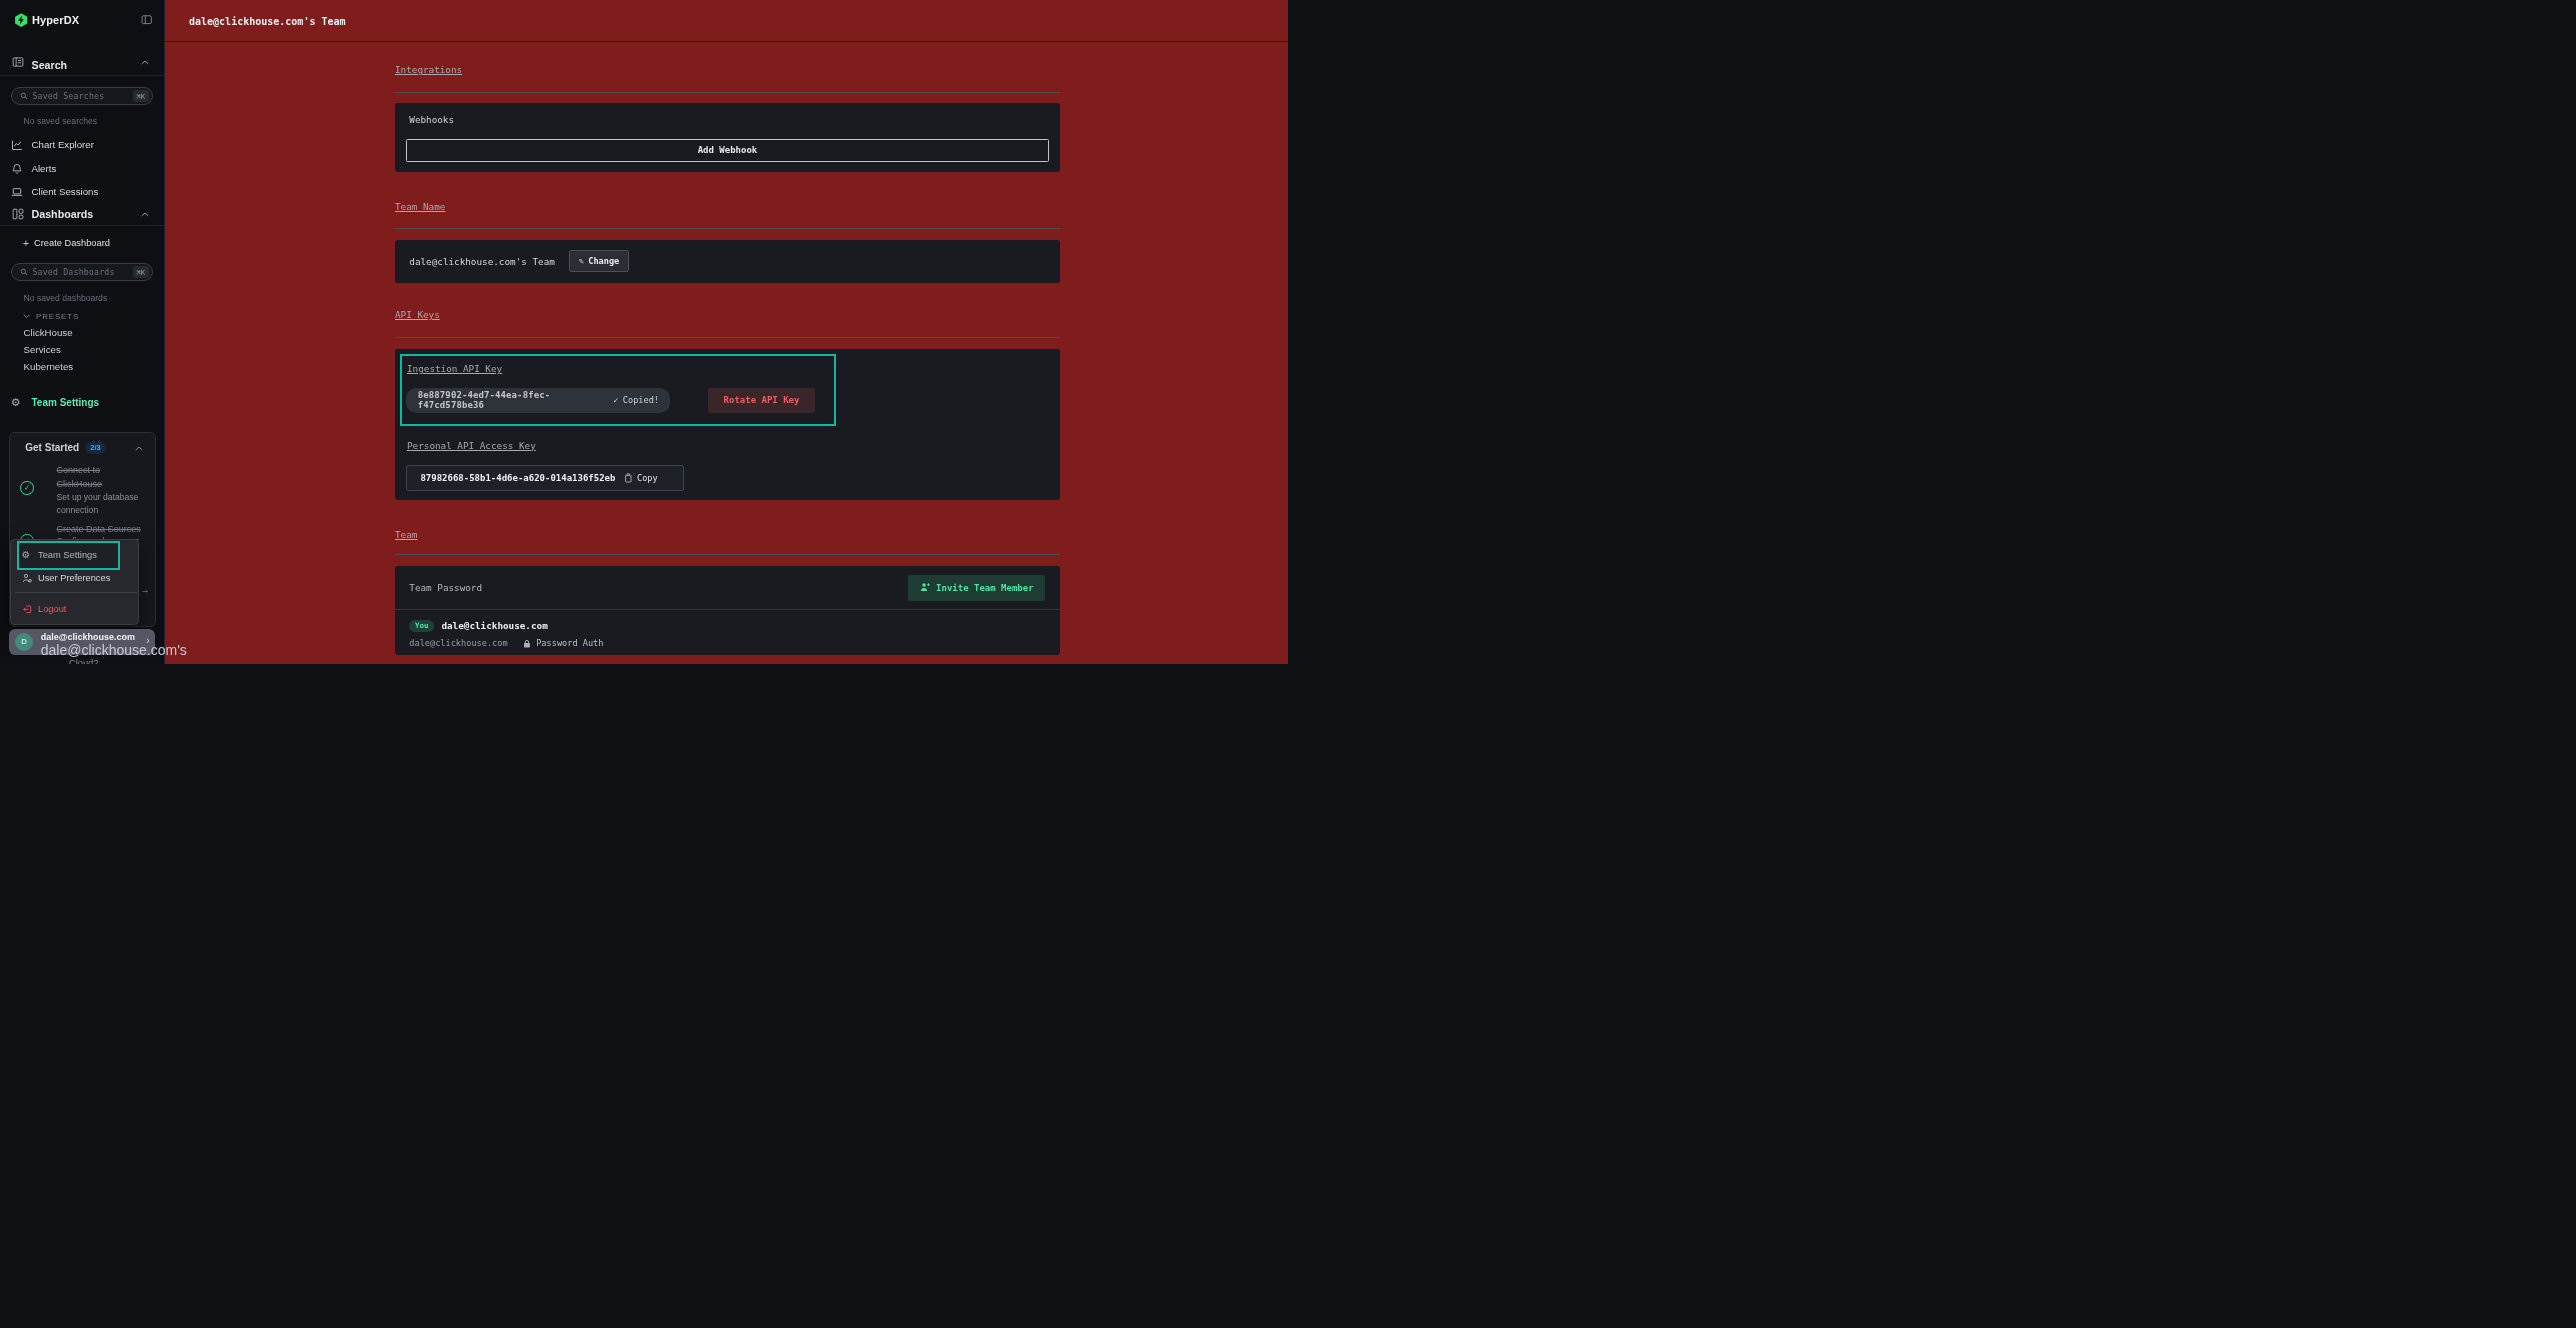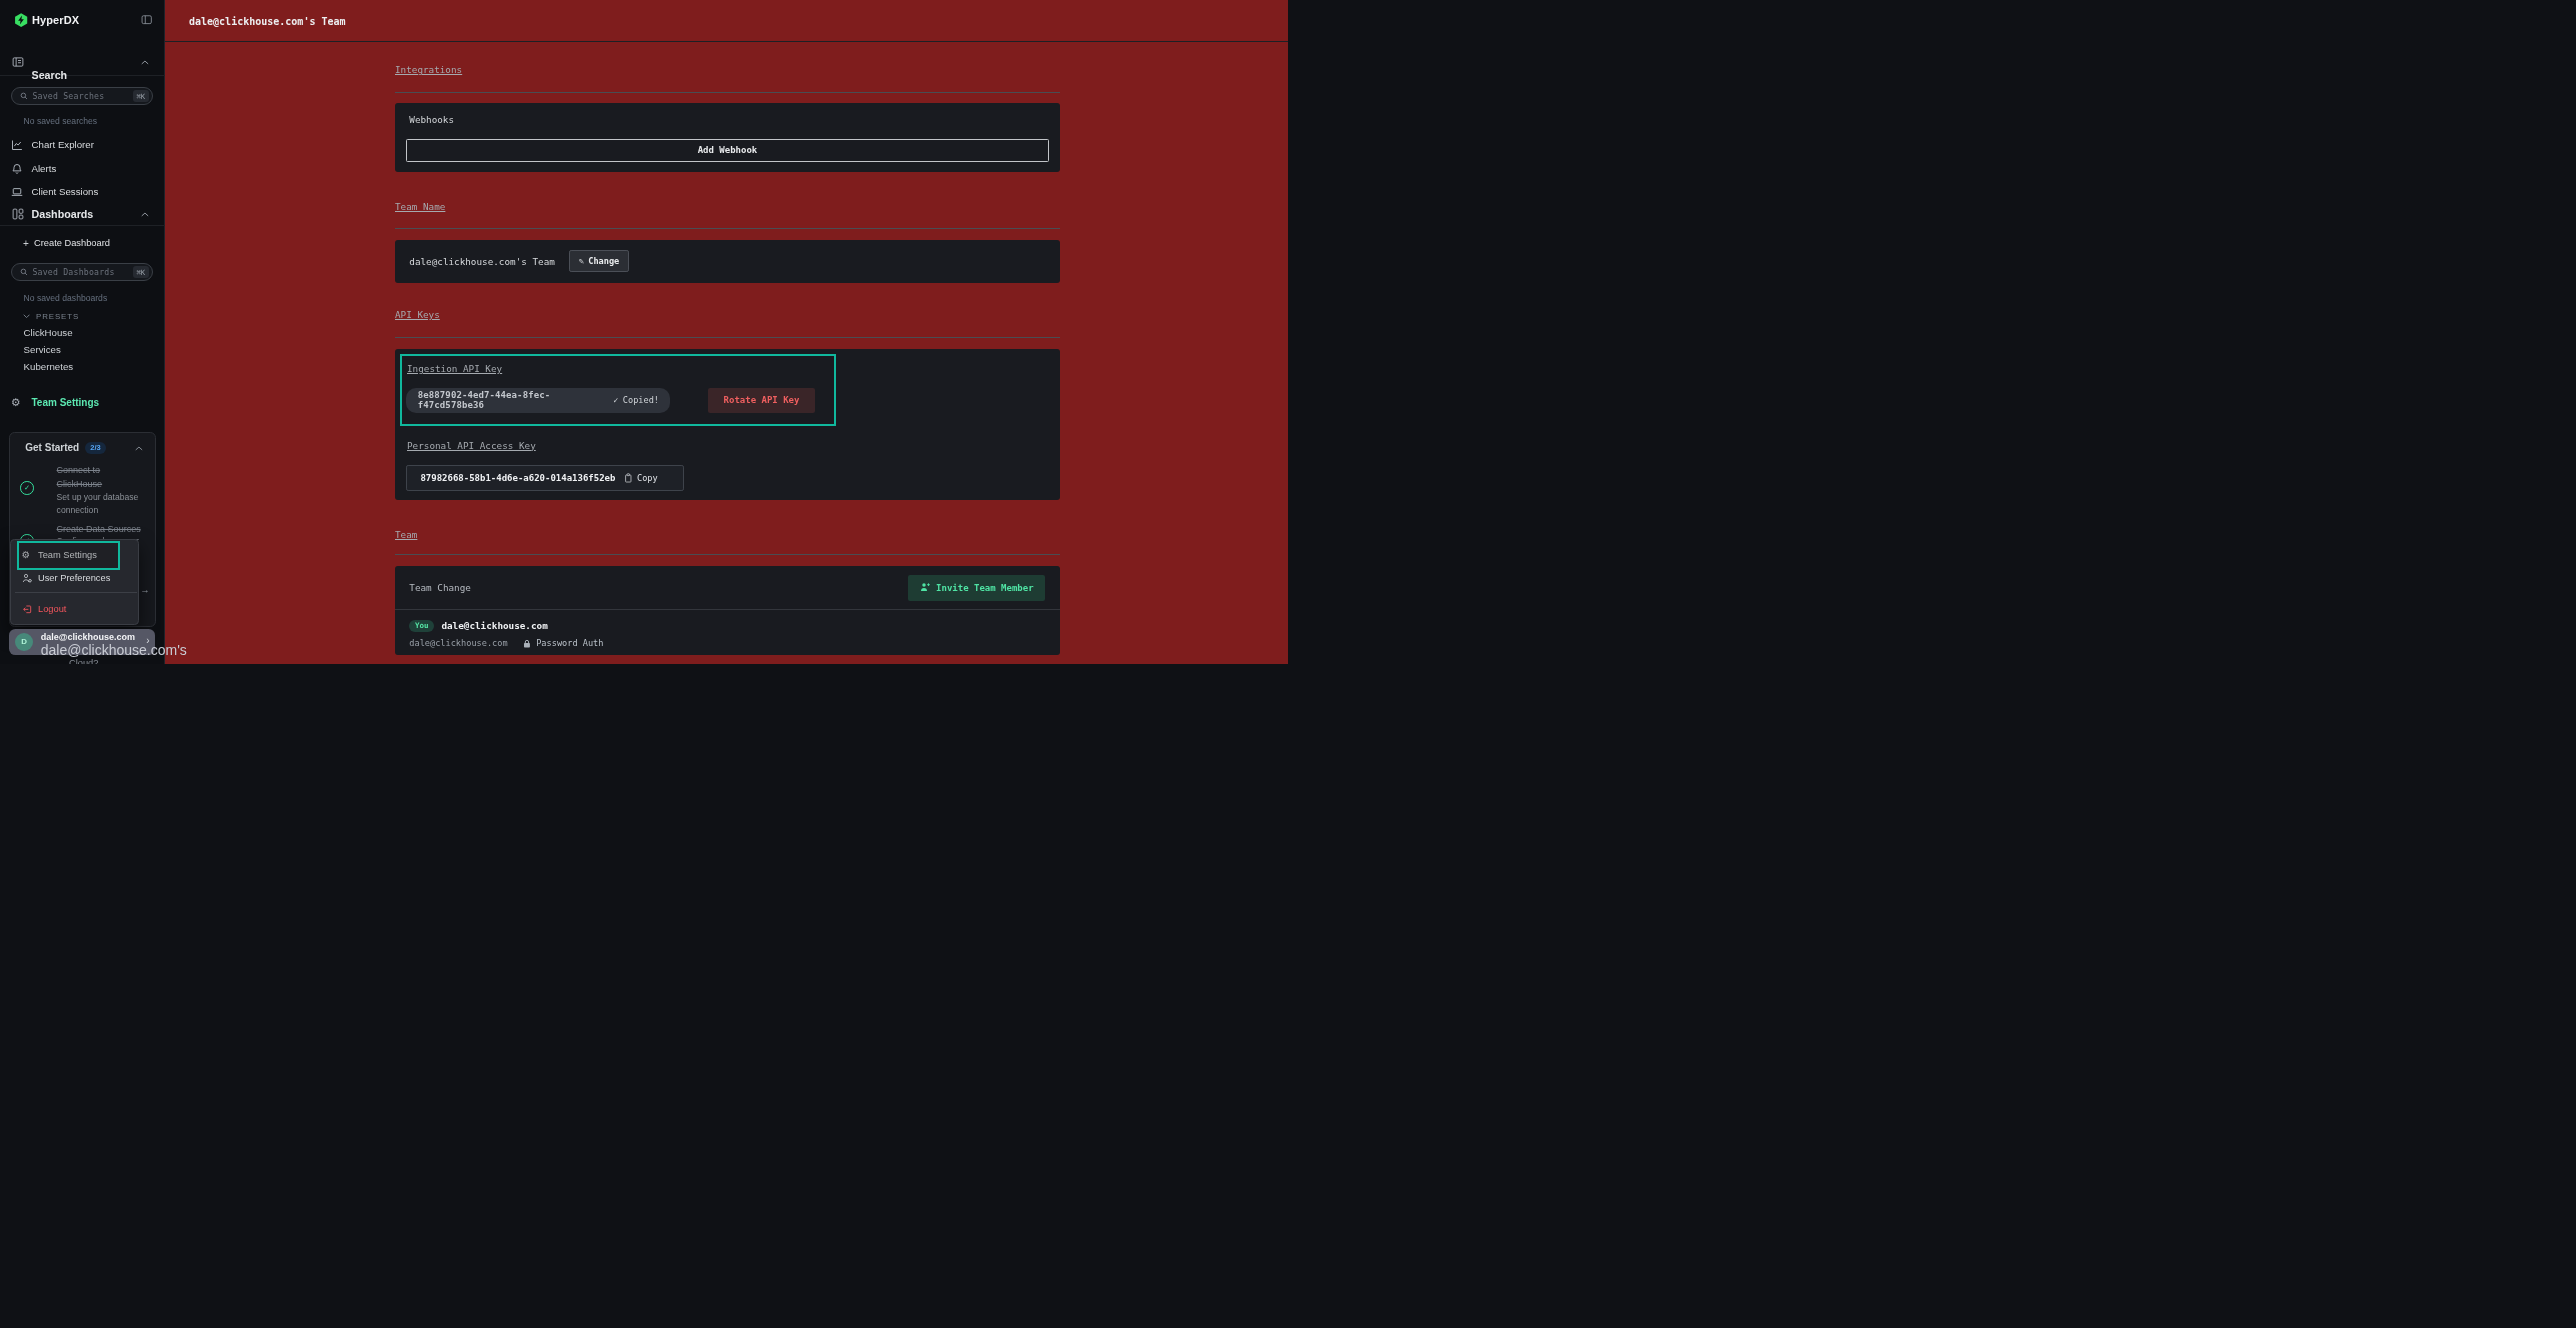--- a/index.html
+++ b/index.html
@@ -9,21 +9,21 @@
 
   
   .sidebar { position:absolute; left:0; top:0; width:165px; height:664px; background:#0d0f13; border-right:0.7px solid #20232a; z-index:5; }
   .logo-row { position:absolute; left:0; top:10px; width:165px; height:26px; }
   .logo-badge { position:absolute; left:13.6px; top:2.9px; width:14.3px; height:14.3px; }
   .logo-name { position:absolute; left:32px; top:3.6px; font-size:11px; font-weight:bold; color:#f2f3f5; letter-spacing:0.1px; }
   .collapse-btn { position:absolute; right:13px; top:4.3px; width:11.4px; height:11.4px; cursor:pointer; }
 
   .side-sec { position:absolute; left:0; width:165px; height:26px; border-bottom:0.7px solid #1e2126; }
   .side-sec .sec-icon { position:absolute; left:12px; top:6.4px; }
-  .side-sec .sec-label { position:absolute; left:31.5px; top:19px; font-size:10.7px; font-weight:600; color:#e6e8ea; }
+  .side-sec .sec-label { position:absolute; left:31.5px; top:9px; font-size:10.7px; font-weight:600; color:#e6e8ea; }
   .side-sec .sec-chevron { position:absolute; right:15.7px; top:10px; }
 
   .side-input { position:absolute; left:11.4px; width:142px; height:18px; border:0.7px solid #3a3f46; border-radius:9.3px; background:#15181d; display:flex; align-items:center; padding:0 3.6px 0 7.2px; }
   .side-input .ph { flex:1; font-size:8.2px; color:#6c727c; margin-left:5px; letter-spacing:0.2px; }
   .kbd-badge { background:#262a31; border-radius:2.9px; font-size:7.2px; color:#969da6; padding:1.4px 3.6px; }
   .side-empty { position:absolute; left:23.6px; font-size:8.6px; color:#66707f; }
 
   .nav-item { position:absolute; left:0; width:165px; height:14.3px; cursor:pointer; }
   .nav-item .nav-icon { position:absolute; left:11.4px; top:0.7px; }
   .nav-item .nav-label { position:absolute; left:31.5px; top:1.4px; font-size:9.7px; color:#d9dcdf; }
@@ -361,21 +361,21 @@
           </svg>
           <span>Copy</span>
         </span>
       </div>
     </div>
 
     <div class="sec-heading h-team">Team</div>
     <div class="sec-divider div4"></div>
     <div class="card card-team">
       <div class="team-card-header">
-        <span class="team-members-title">Team Change</span>
+        <span class="team-members-title">Team Password</span>
         <button class="invite-btn mono">
           <svg width="10.7" height="10.7" viewBox="0 0 16 16">
             <circle cx="6" cy="4.6" r="2.6" fill="#4fe4a4"></circle>
             <path d="M1.5 13.5 a4.5 4.5 0 0 1 9 0 z" fill="#4fe4a4"></path>
             <line x1="12.7" y1="2" x2="12.7" y2="6" stroke="#4fe4a4" stroke-width="1.4"></line>
             <line x1="10.7" y1="4" x2="14.7" y2="4" stroke="#4fe4a4" stroke-width="1.4"></line>
           </svg>
           <span>Invite Team Member</span>
         </button>
       </div>

